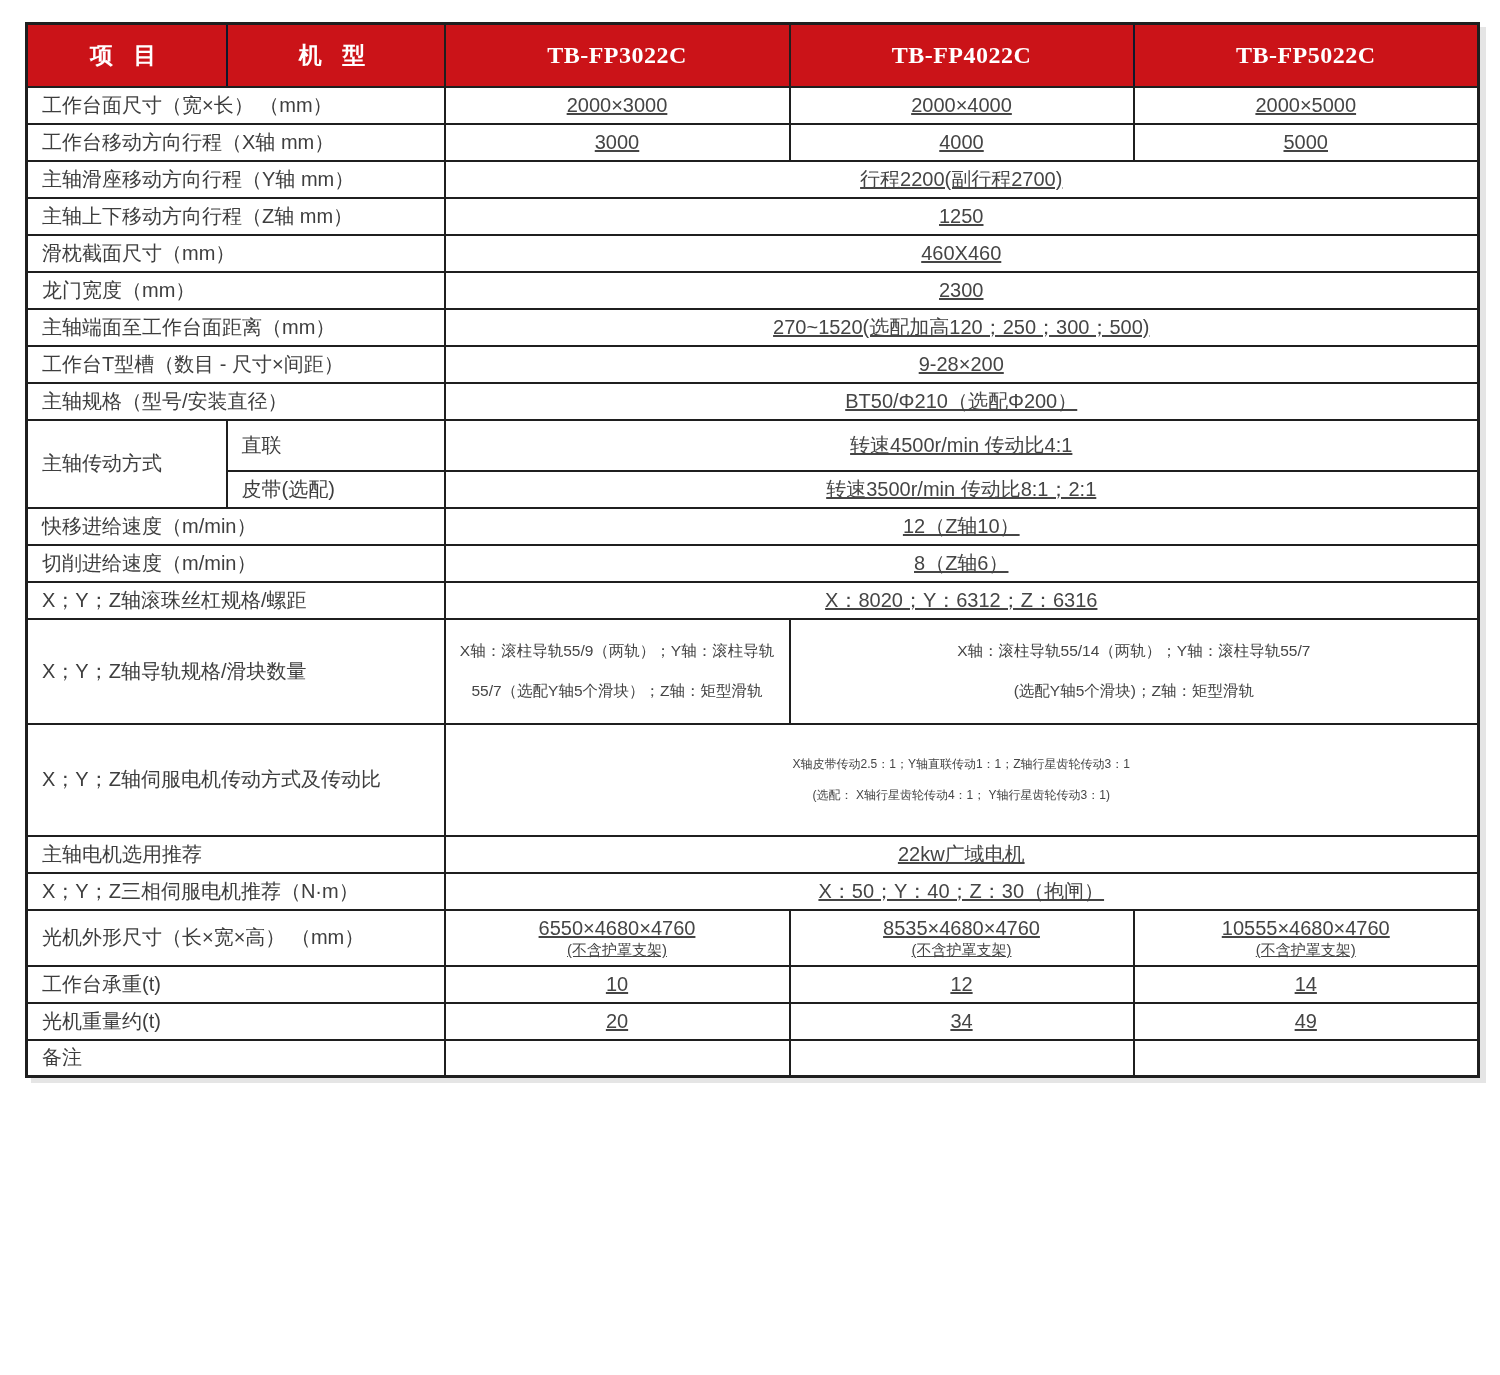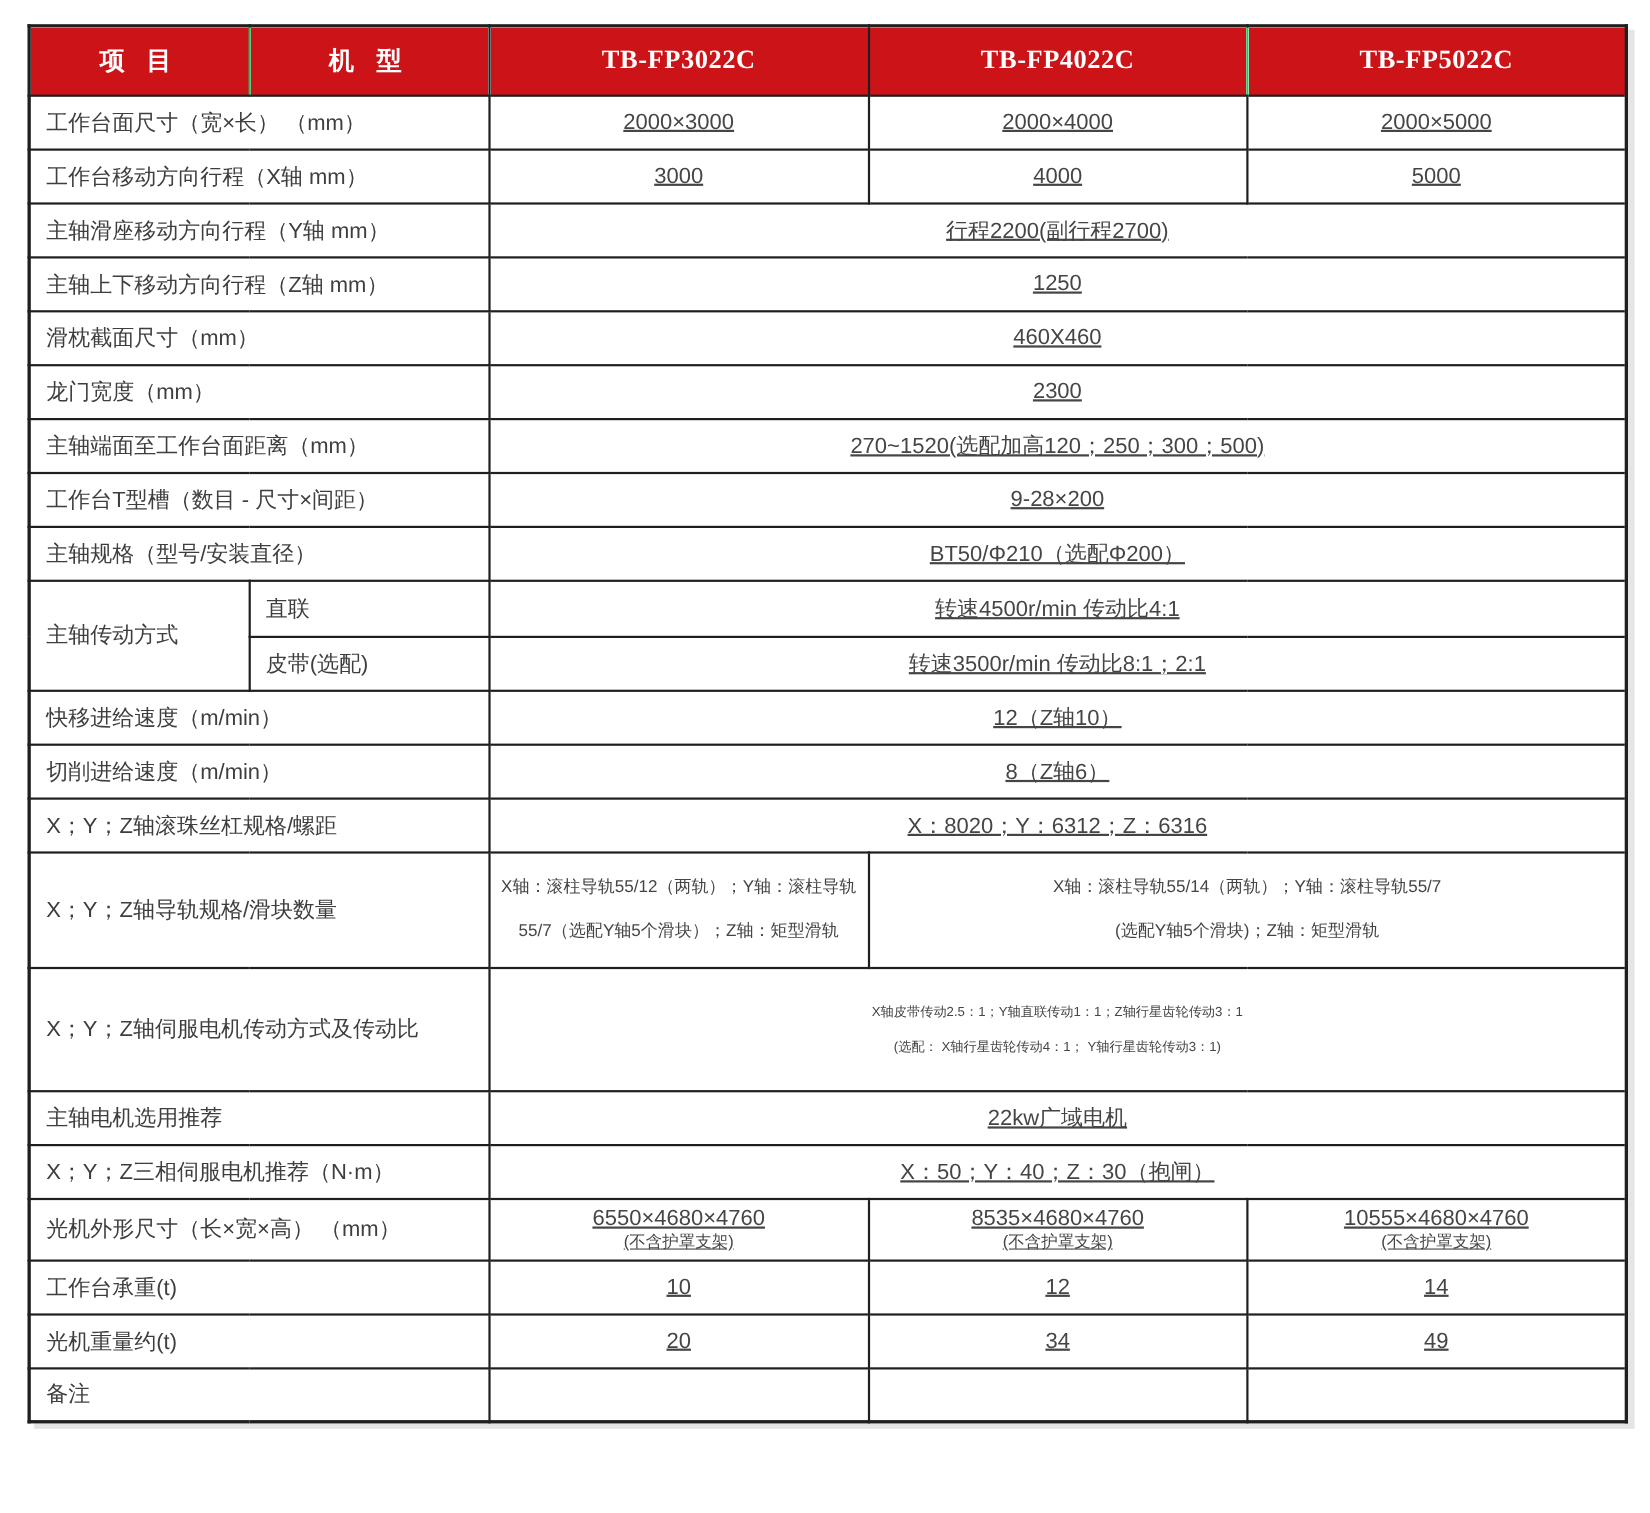--- a/index.html
+++ b/index.html
@@ -30,24 +30,24 @@
     text-align:center;
     padding:0;
   }
   .cn-head{
     font-size:23px;font-weight:bold;letter-spacing:7px;
   }
   .model-name{
     font-family:"Liberation Serif","DejaVu Serif",serif;
     font-size:24px;font-weight:bold;letter-spacing:0.5px;
   }
-  th.w-right{border-right:2px solid #22c55e;font-family:Liberation Serif, serif;}
+  th.w-right{border-right:2px solid #0f172a;}
   th.d-right{border-right:2px solid #1f1f1f;}
   
-  tr.std{height:49px;}
+  tr.std{height:37px;}
   tr.sub{height:51px;}
   tr.tall{height:105px;}
   tr.servo{height:112px;}
   tr.dim{height:56px;}
   td.lbl{
     text-align:left;
     vertical-align:middle;
     padding:0 8px 0 14px;
     font-size:20px;
   }
@@ -170,21 +170,21 @@
   </tr>
 
   <tr class="std">
     <td class="lbl" colspan="2">X；Y；Z轴滚珠丝杠规格/螺距</td>
     <td class="val" colspan="3">X：8020；Y：6312；Z：6316</td>
   </tr>
 
   <tr class="tall">
     <td class="lbl" colspan="2">X；Y；Z轴导轨规格/滑块数量</td>
     <td class="val-sm">
-      <span class="line">X轴：滚柱导轨55/12（两轨）；Y轴：滚柱导轨</span>
+      <span class="line">X轴：滚柱导轨55/9（两轨）；Y轴：滚柱导轨</span>
       <span class="line">55/7（选配Y轴5个滑块）；Z轴：矩型滑轨</span>
     </td>
     <td class="val-sm" colspan="2">
       <span class="line">X轴：滚柱导轨55/14（两轨）；Y轴：滚柱导轨55/7</span>
       <span class="line">(选配Y轴5个滑块)；Z轴：矩型滑轨</span>
     </td>
   </tr>
 
   <tr class="servo">
     <td class="lbl" colspan="2">X；Y；Z轴伺服电机传动方式及传动比</td>

